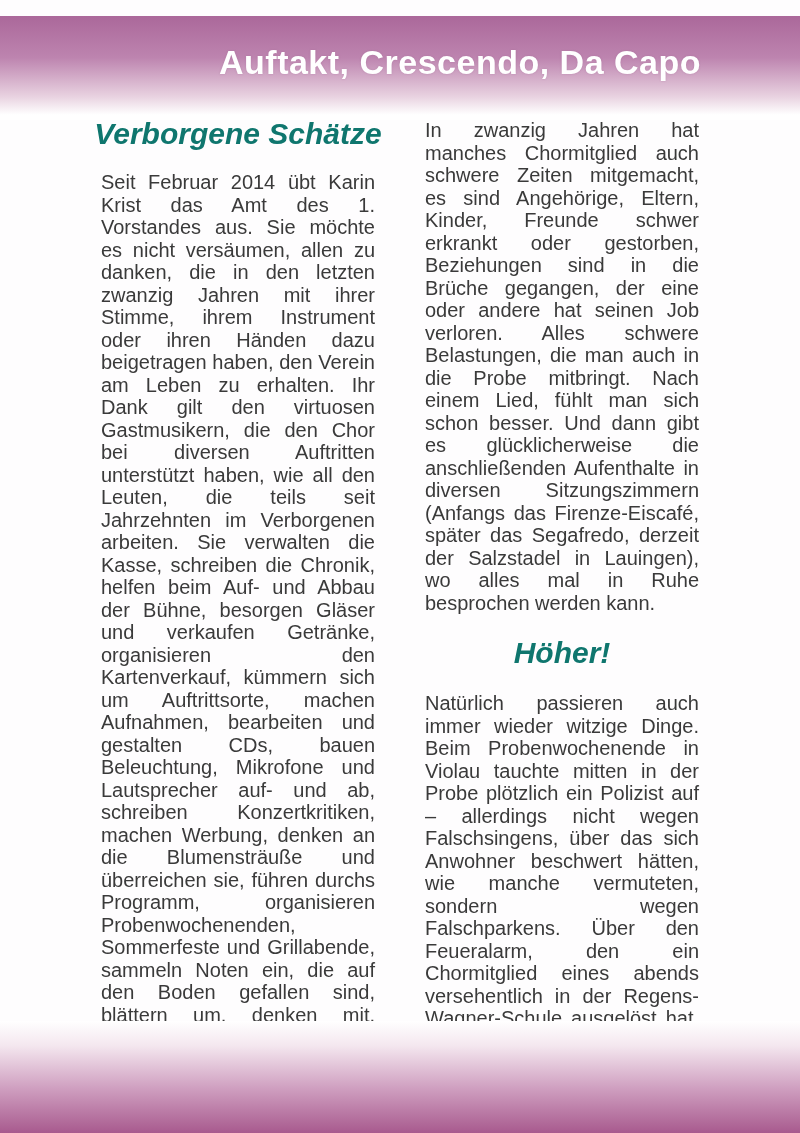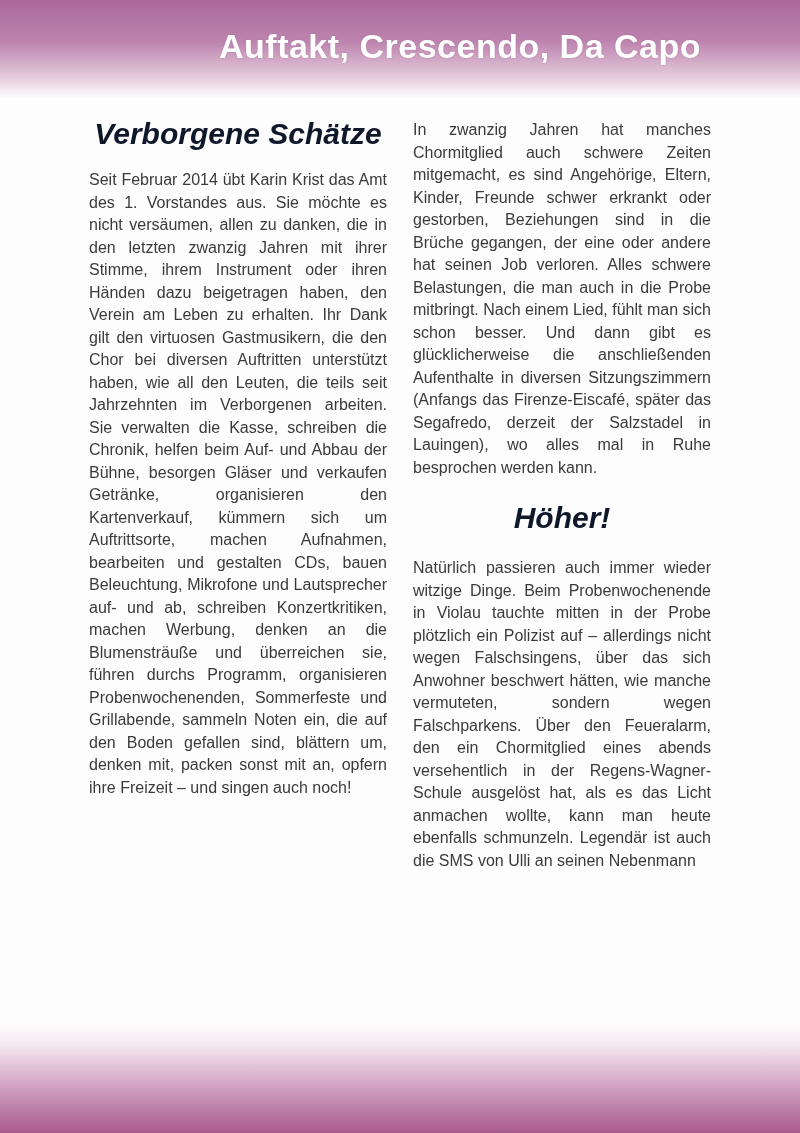--- a/index.html
+++ b/index.html
@@ -11,21 +11,21 @@
     position: relative;
     width: 800px;
     height: 1133px;
     margin: 0 auto;
     background: #fefdfe;
     overflow: hidden;
     font-family: "Liberation Sans", sans-serif;
   }
   .header-band {
     position: absolute;
-    top: 0;
+    top: 16px;
     left: 0;
     width: 100%;
     height: 104px;
     background: linear-gradient(180deg, #ab689a 0%, #bd84af 40%, #e9d3e1 78%, #ffffff 95%);
   }
   .page-title {
     margin: 0;
     padding-top: 27px;
     padding-left: 120px;
     text-align: center;
@@ -47,28 +47,28 @@
     width: 306px;
     flex: 0 0 306px;
   }
   .article-heading {
     margin: 0 0 14px 0;
     text-align: center;
     font-style: italic;
     font-weight: bold;
     font-size: 30px;
     line-height: 43px;
-    color: #0f172a;
+    color: #0f766e;
   }
   .heading-hoeher {
     margin: 17px 0 18px 0;
   }
   .body-par {
-    margin: 4px;
-    font-size: 16px;
+    margin: 16px;
+    font-size: 20px;
     line-height: 22.5px;
     text-align: justify;
     color: #3a3a3a;
   }
   .right-first {
     margin-top: 7px;
   }
   .footer-band {
     position: absolute;
     bottom: 0;

